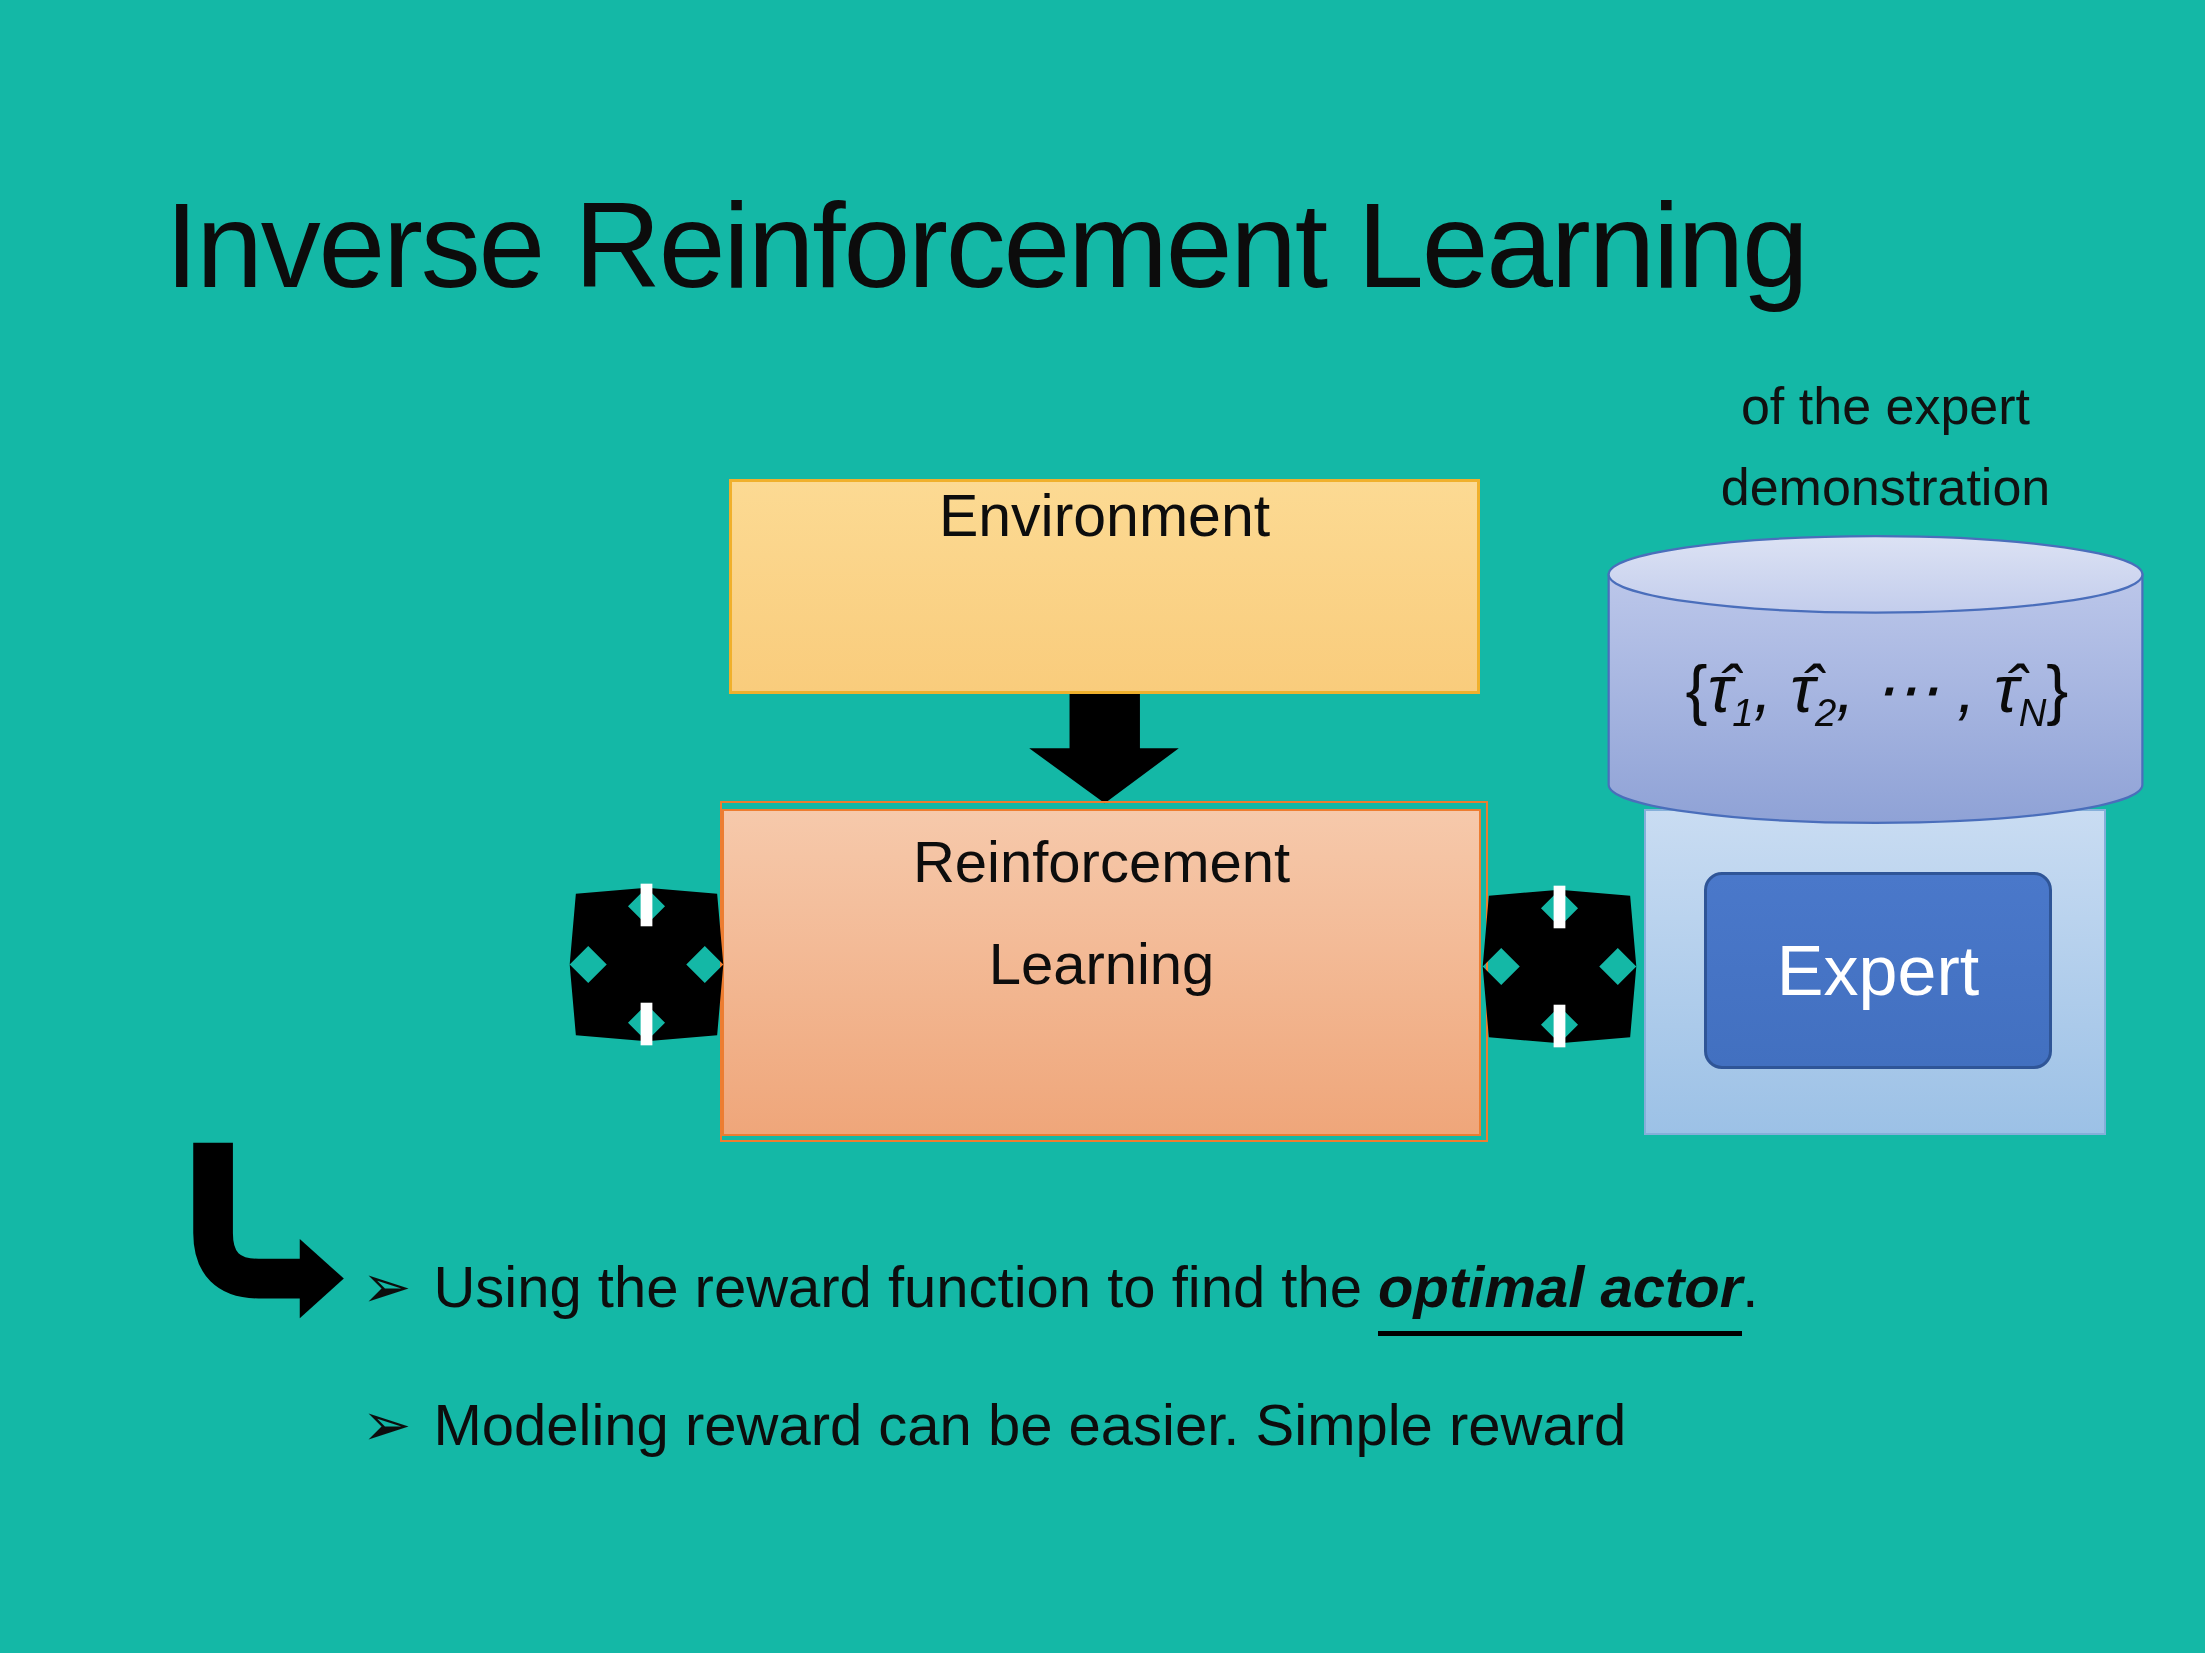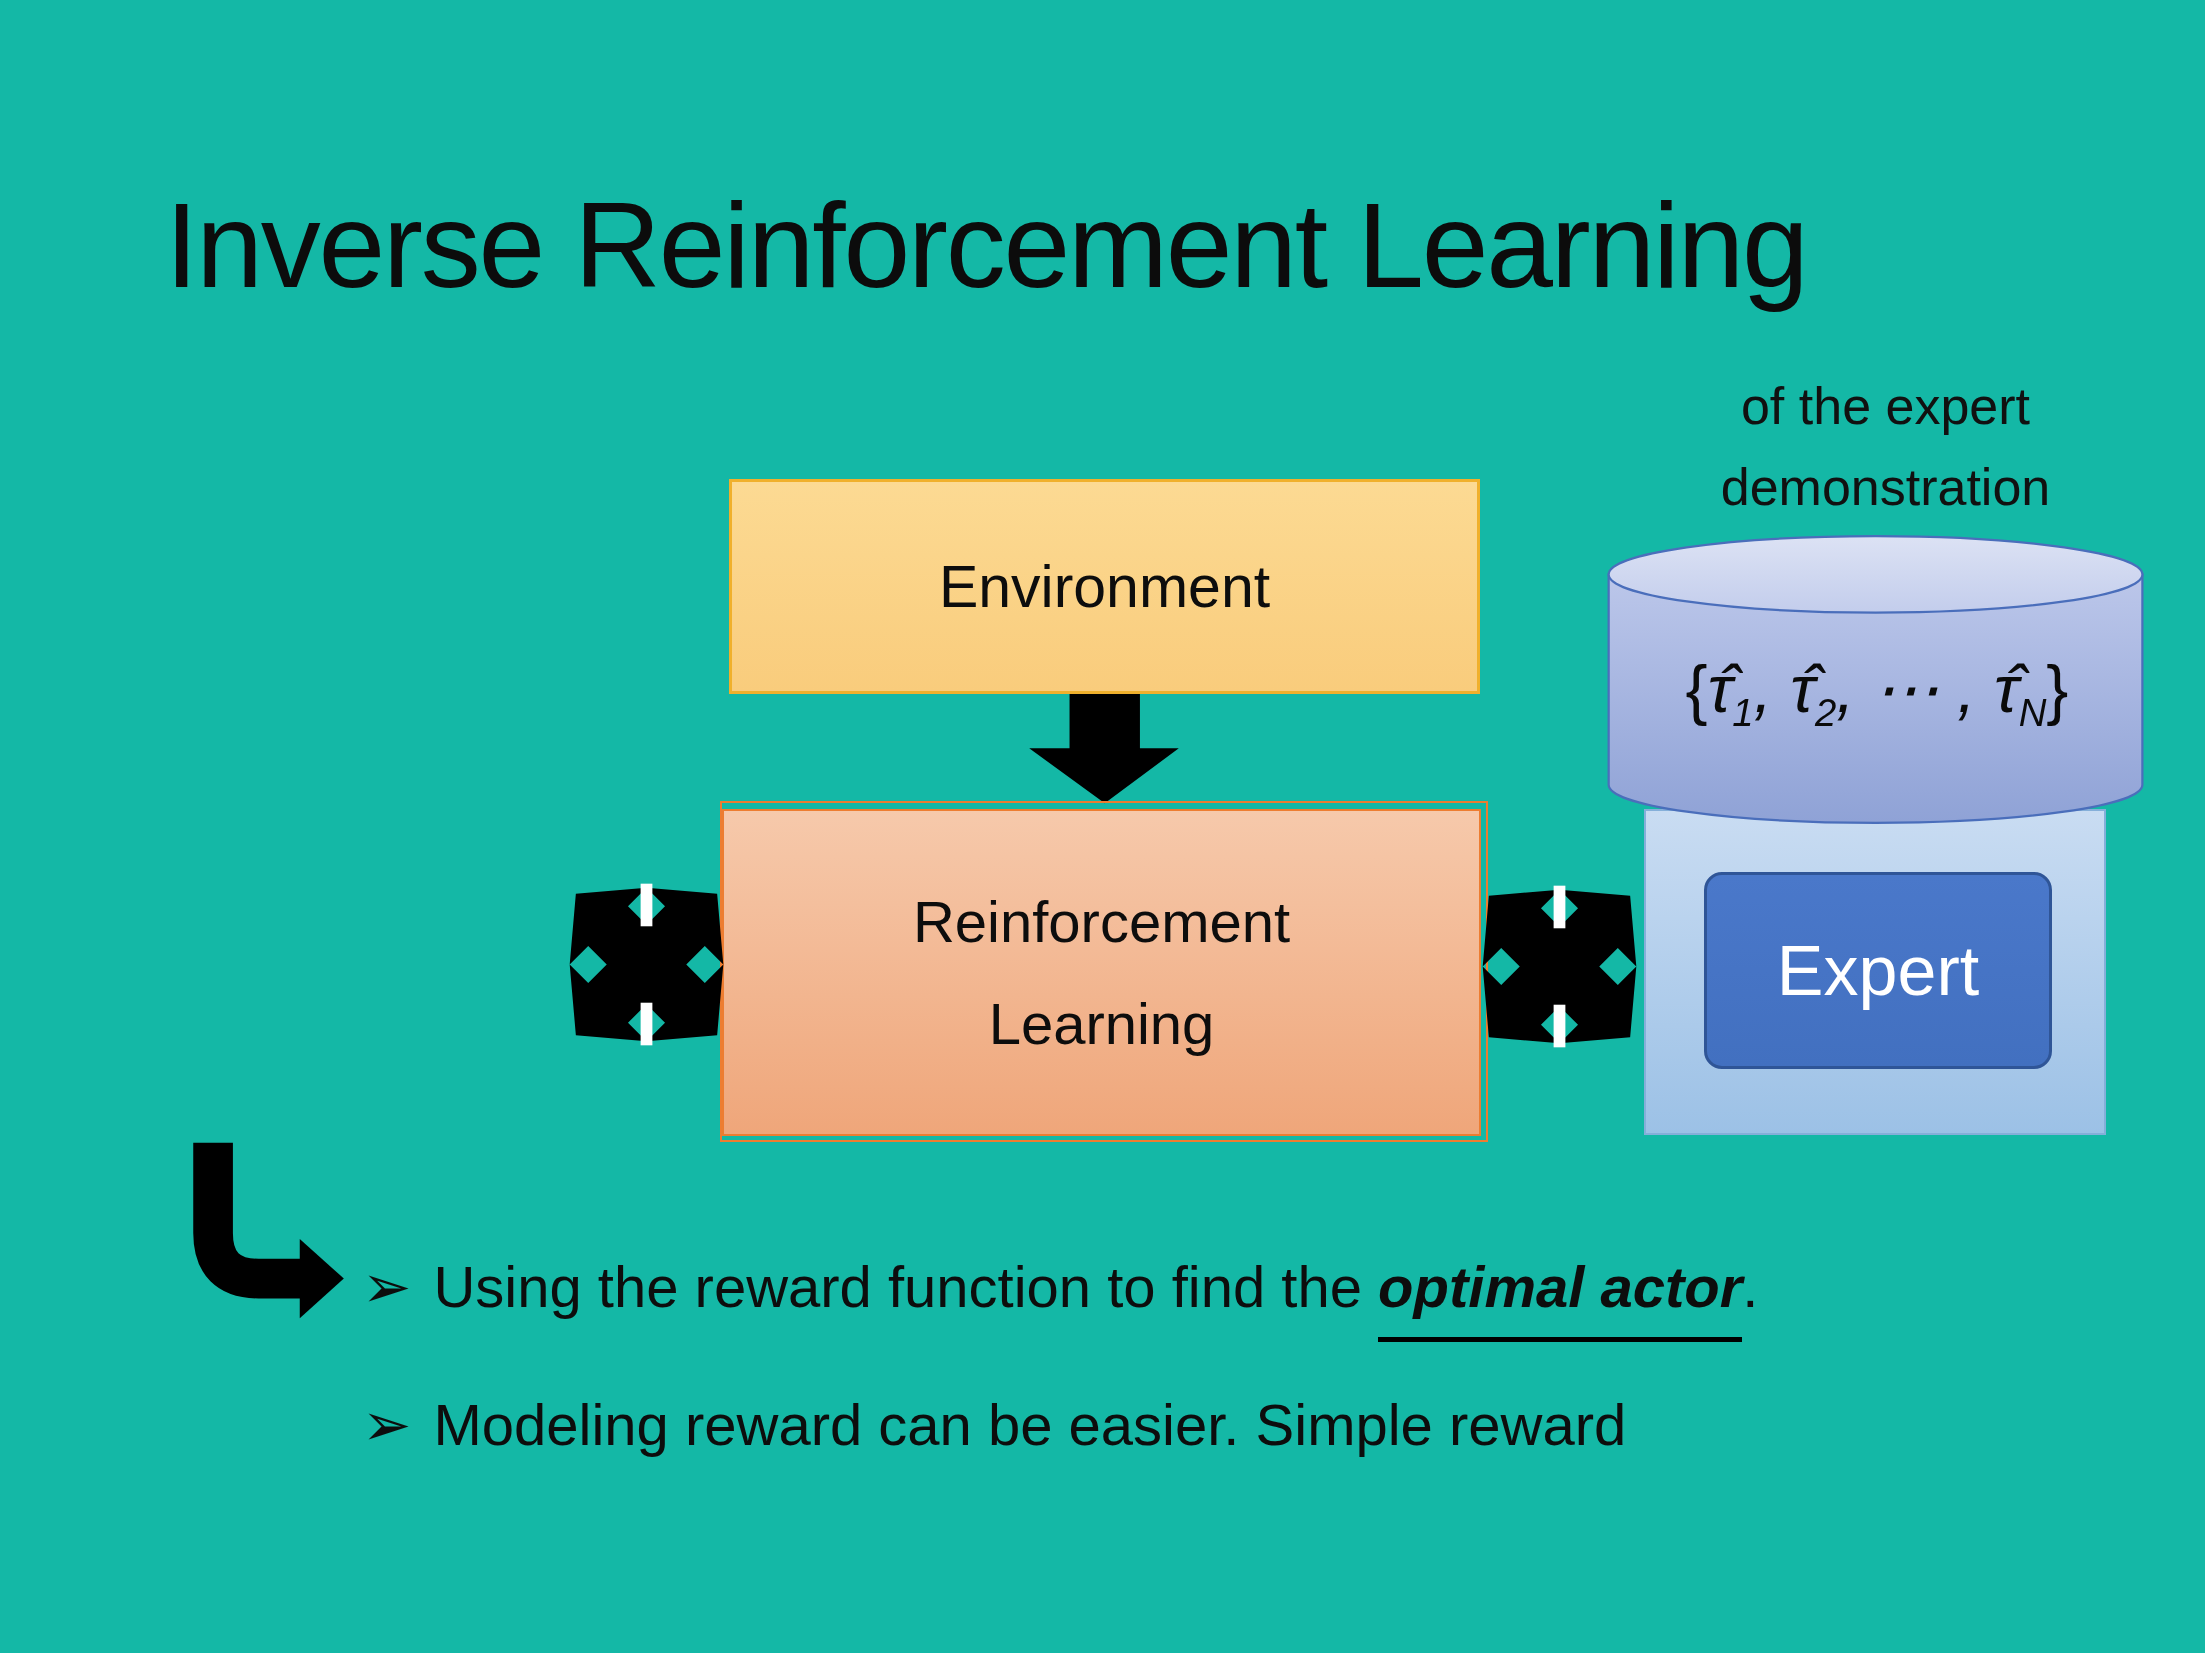--- a/index.html
+++ b/index.html
@@ -18,21 +18,21 @@
   }
 
   
   .demo-label {
     position:absolute; left:1573px; top:366px; width:625px;
     text-align:center; font-size:52px; line-height:1.55; color:#111;
   }
 
   
   .box { position:absolute; box-sizing:border-box; display:flex; flex-direction:column;
-         align-items:center; justify-content:center; text-align:center; }
+         align-items:center; text-align:center; }
 
   .env-box {
     left:729px; top:479px; width:751px; height:215px;
     border:3.7px solid #F0B02C;
     background:linear-gradient(180deg,#FCDA93 0%, #F9CC7C 100%);
     font-size:59px;
   }
   .reward-box {
     left:112px; top:804px; width:454px; height:323px;
     border:2.9px solid #74AC4F;
@@ -76,21 +76,21 @@
   }
   .cyl-math sub { font-size:0.58em; font-style:italic; }
   .cyl-math .brace { font-style:normal; }
 
   
   .bullet { position:absolute; display:flex; align-items:flex-start; gap:22px; }
   .bullet .marker { font-size:59px; line-height:78px; color:#0d0d0d; }
   .bullet .btext  { font-size:58px; line-height:78px; white-space:nowrap; }
   .bullet-2 .marker { line-height:98px; }
   .bullet-2 .btext  { line-height:98px; }
-  .emph { font-weight:bold; font-style:italic; border-bottom:5.9px solid #000; padding-bottom:18px; }
+  .emph { font-weight:bold; font-style:italic; border-bottom:5.9px solid #000; padding-bottom:12px; }
 
   svg { position:absolute; display:block; }
 </style>
 </head>
 <body>
 
 <div class="slide">
 
   <h1 class="title">Inverse Reinforcement Learning</h1>
 

